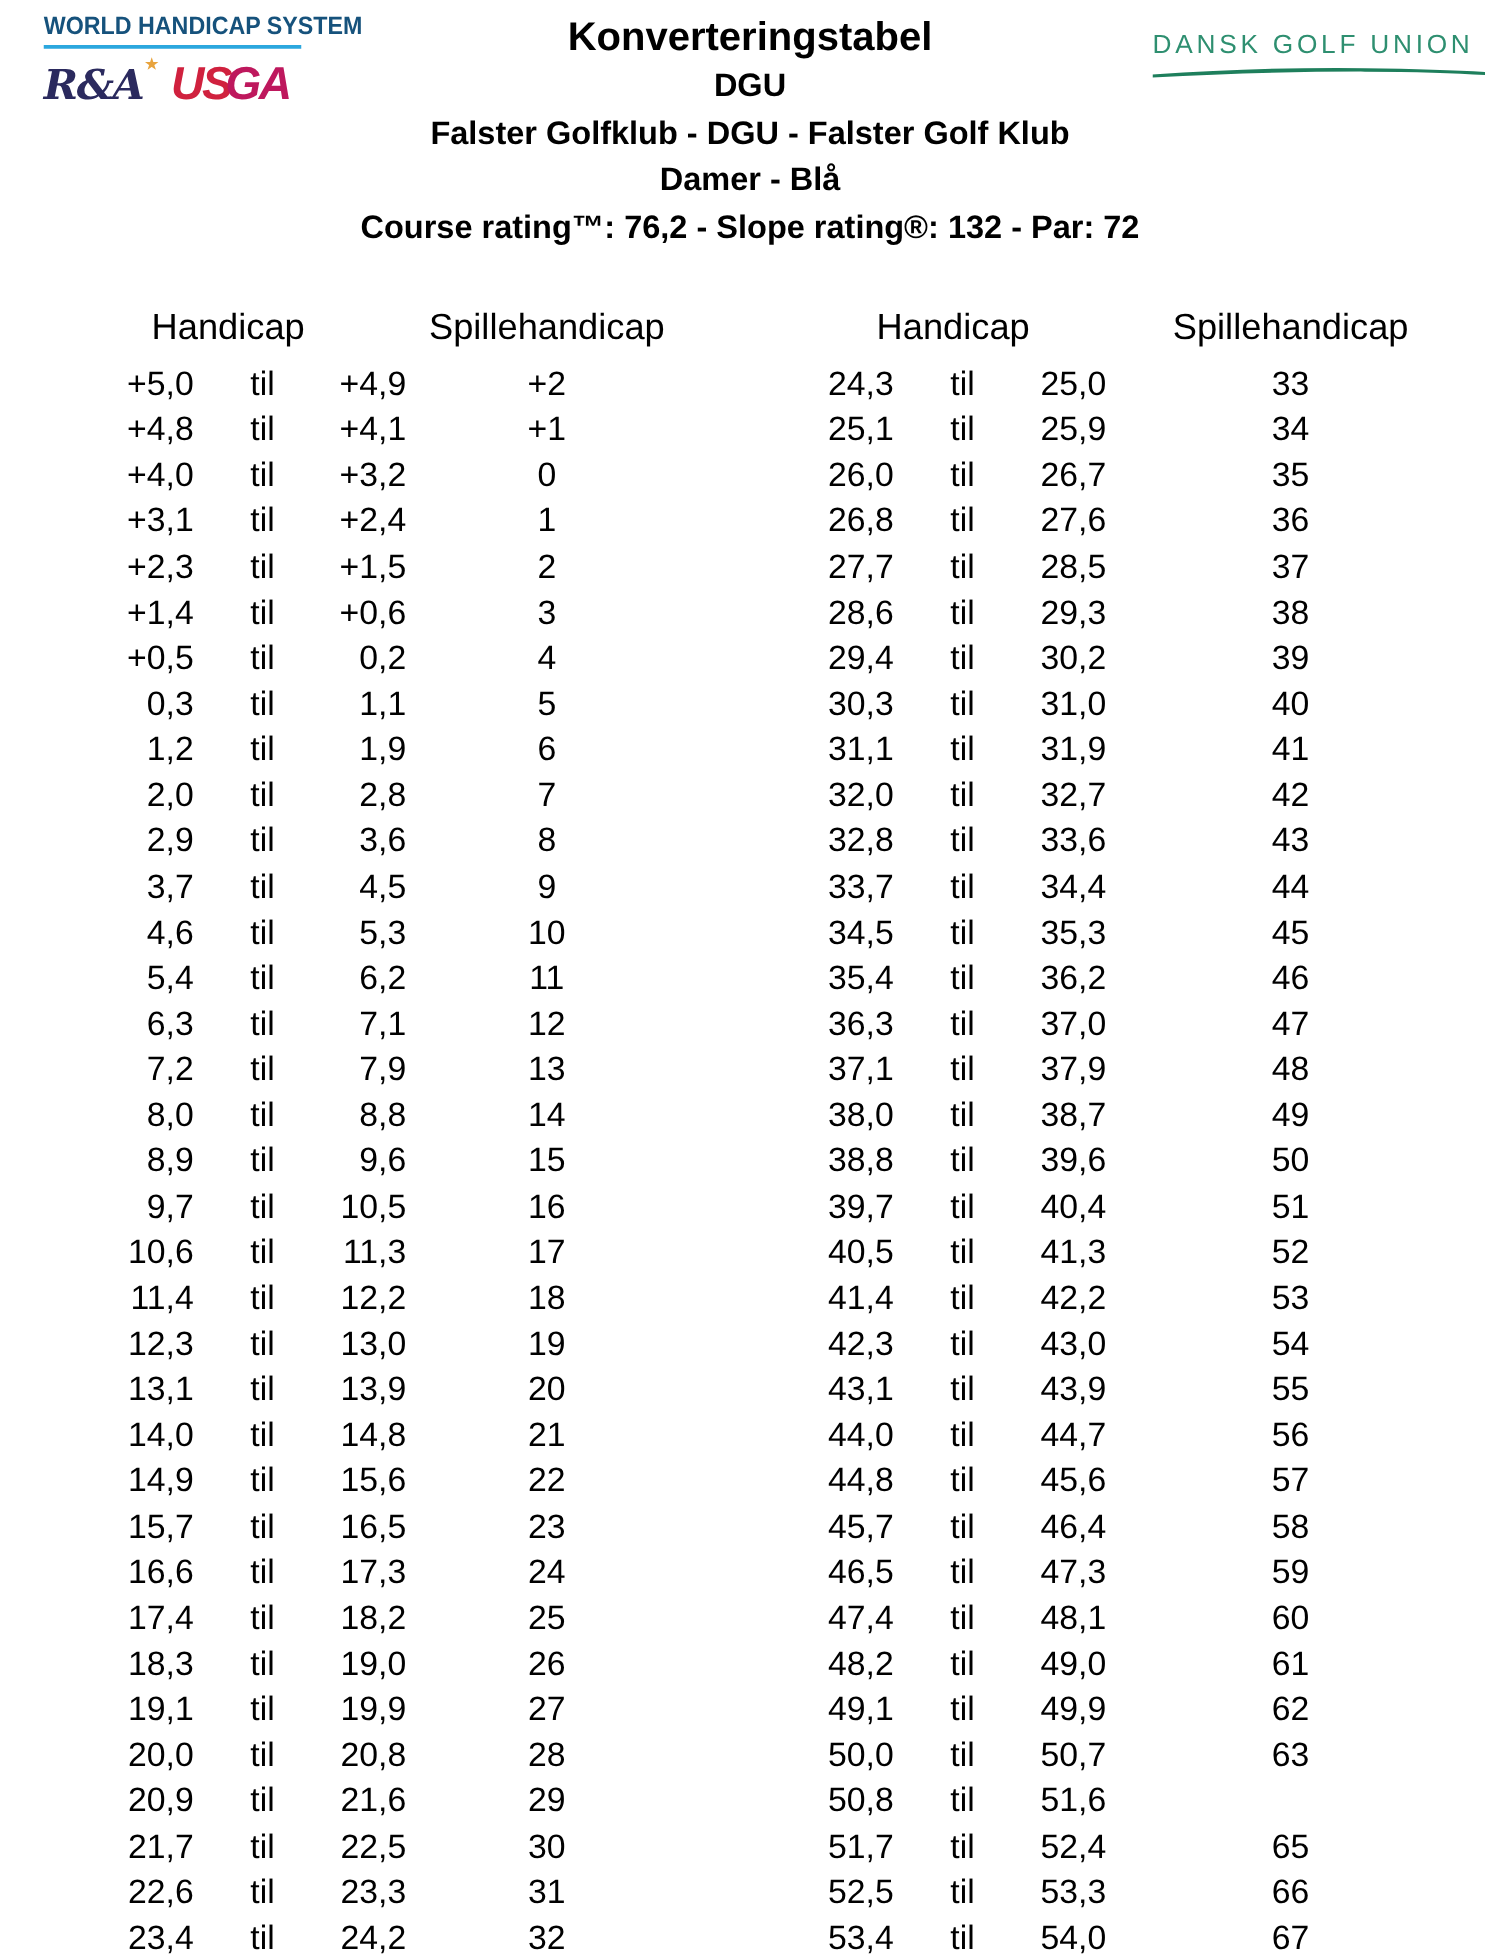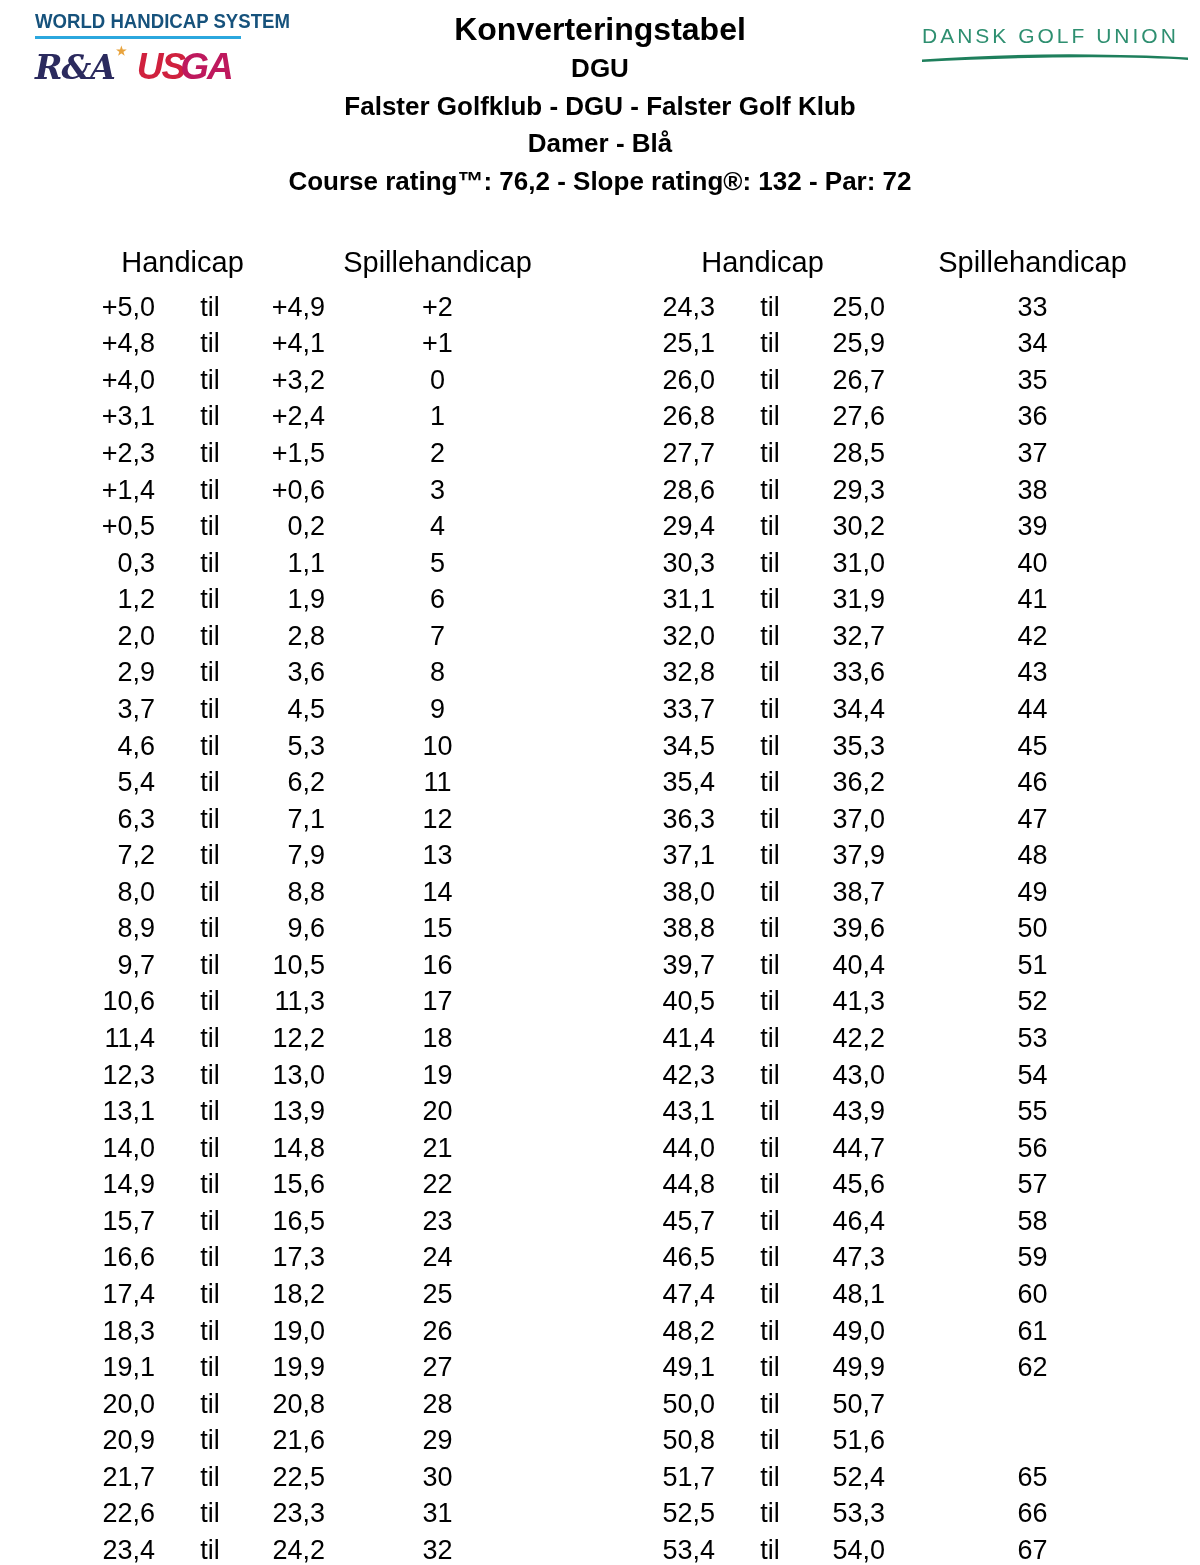--- a/index.html
+++ b/index.html
@@ -493,20 +493,21 @@
         <div class="trow">
           <span class="cell c-from">49,1</span>
           <span class="cell c-til">til</span>
           <span class="cell c-to">49,9</span>
           <span class="cell c-shc">62</span>
         </div>
         <div class="trow">
           <span class="cell c-from">50,0</span>
           <span class="cell c-til">til</span>
           <span class="cell c-to">50,7</span>
+          <span class="cell c-shc">63</span>
         </div>
         <div class="trow">
           <span class="cell c-from">50,8</span>
           <span class="cell c-til">til</span>
           <span class="cell c-to">51,6</span>
         </div>
         <div class="trow">
           <span class="cell c-from">51,7</span>
           <span class="cell c-til">til</span>
           <span class="cell c-to">52,4</span>

